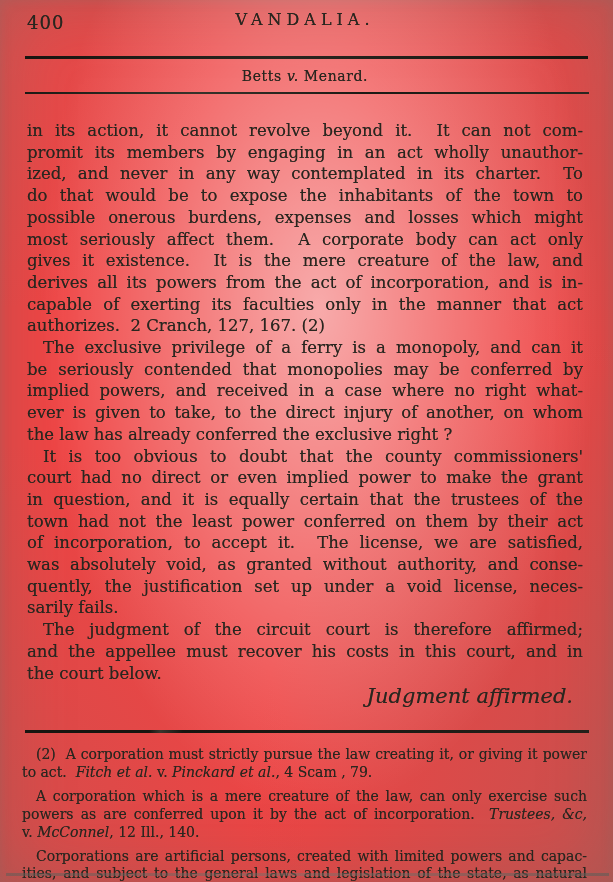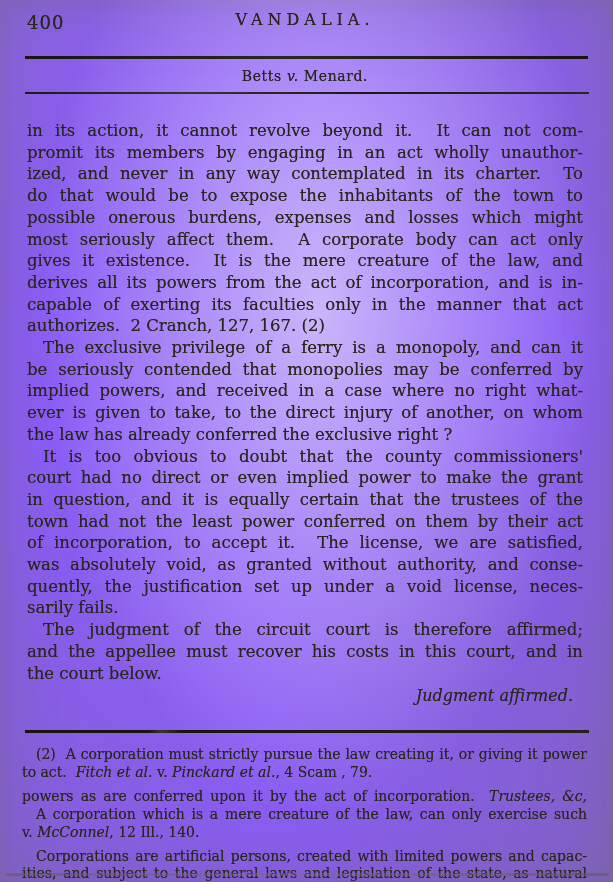--- a/index.html
+++ b/index.html
@@ -1,19 +1,19 @@
 <!DOCTYPE html>
 <html><head>
 <meta charset="utf-8">
 <style>
   html,body{margin:0;padding:0;background:#6f6e6b;}
   .page{
     position:relative;
     width:613px;height:882px;
-    background:#8b5cf6;
+    background:#ef4444;
     overflow:hidden;
     font-family:"DejaVu Serif","Liberation Serif",serif;
     color:#29261f;
     box-shadow:inset 0 0 70px rgba(105,102,95,.35), inset 0 0 12px rgba(120,117,110,.25);
   }
   .page::before{
     content:"";position:absolute;inset:0;pointer-events:none;
     background:
       radial-gradient(ellipse at 52% 35%, rgba(255,255,255,.55), rgba(255,255,255,0) 62%),
       radial-gradient(ellipse at 100% 95%, rgba(110,108,100,.30), rgba(110,108,100,0) 42%),
@@ -44,21 +44,21 @@
   .body-text{
     position:absolute;left:27px;right:30px;top:120px;
     font-size:16.5px;line-height:21.7px;
     text-shadow:0 0 .5px rgba(45,42,35,.65);
   }
   .ln{text-align:justify;text-align-last:justify;white-space:normal;}
   .ln-last{text-align-last:left;}
   .first-ind{text-indent:16px;}
   .disposition{
     margin-top:1px;text-align:right;font-style:italic;
-    font-size:16px;line-height:22px;padding-right:10px;
+    font-size:21px;line-height:22px;padding-right:10px;
   }
   .fn-rule{left:25px;right:24px;top:730px;height:3px;
     background:linear-gradient(90deg,#181510 0%,#181510 22%,#3a352d 24%,#181510 28%,#24201a 100%);}
   .footnotes{
     position:absolute;left:22px;right:26px;top:738px;
     font-size:14px;line-height:17.9px;
     text-shadow:0 0 .4px rgba(45,42,35,.6);
   }
   .fn-para{margin-top:6px;}
   .fn-para:first-child{margin-top:8px;}
@@ -117,22 +117,22 @@
     <div class="disposition">Judgment affirmed.</div>
   </div>
 
   <div class="rule fn-rule"></div>
   <div class="footnotes" id="fns">
       <div class="fn-para">
         <div class="ln fn-ind">(2)&nbsp; A corporation must strictly pursue the law creating it, or giving it power</div>
         <div class="ln ln-last">to act.&nbsp; <i>Fitch et al.</i> v. <i>Pinckard et al.</i>, 4 Scam , 79.</div>
       </div>
       <div class="fn-para">
+        <div class="ln fn-ind">A corporation which is a mere creature of the law, can only exercise such</div>
         <div class="ln">powers as are conferred upon it by the act of incorporation.&nbsp; <i>Trustees, &amp;c,</i></div>
-        <div class="ln fn-ind">A corporation which is a mere creature of the law, can only exercise such</div>
         <div class="ln ln-last">v. <i>McConnel</i>, 12 Ill., 140.</div>
       </div>
       <div class="fn-para">
         <div class="ln fn-ind">Corporations are artificial persons, created with limited powers and capac-</div>
         <div class="ln">ities, and subject to the general laws and legislation of the state, as natural</div>
         <div class="ln ln-last">persons are.&nbsp; <i>Bank of the Republic</i> v. <i>Hamilton County</i>, 21 Ill., 53.</div>
       </div>
     </div>
   <div class="rule bottom-rule"></div>
 </div>

